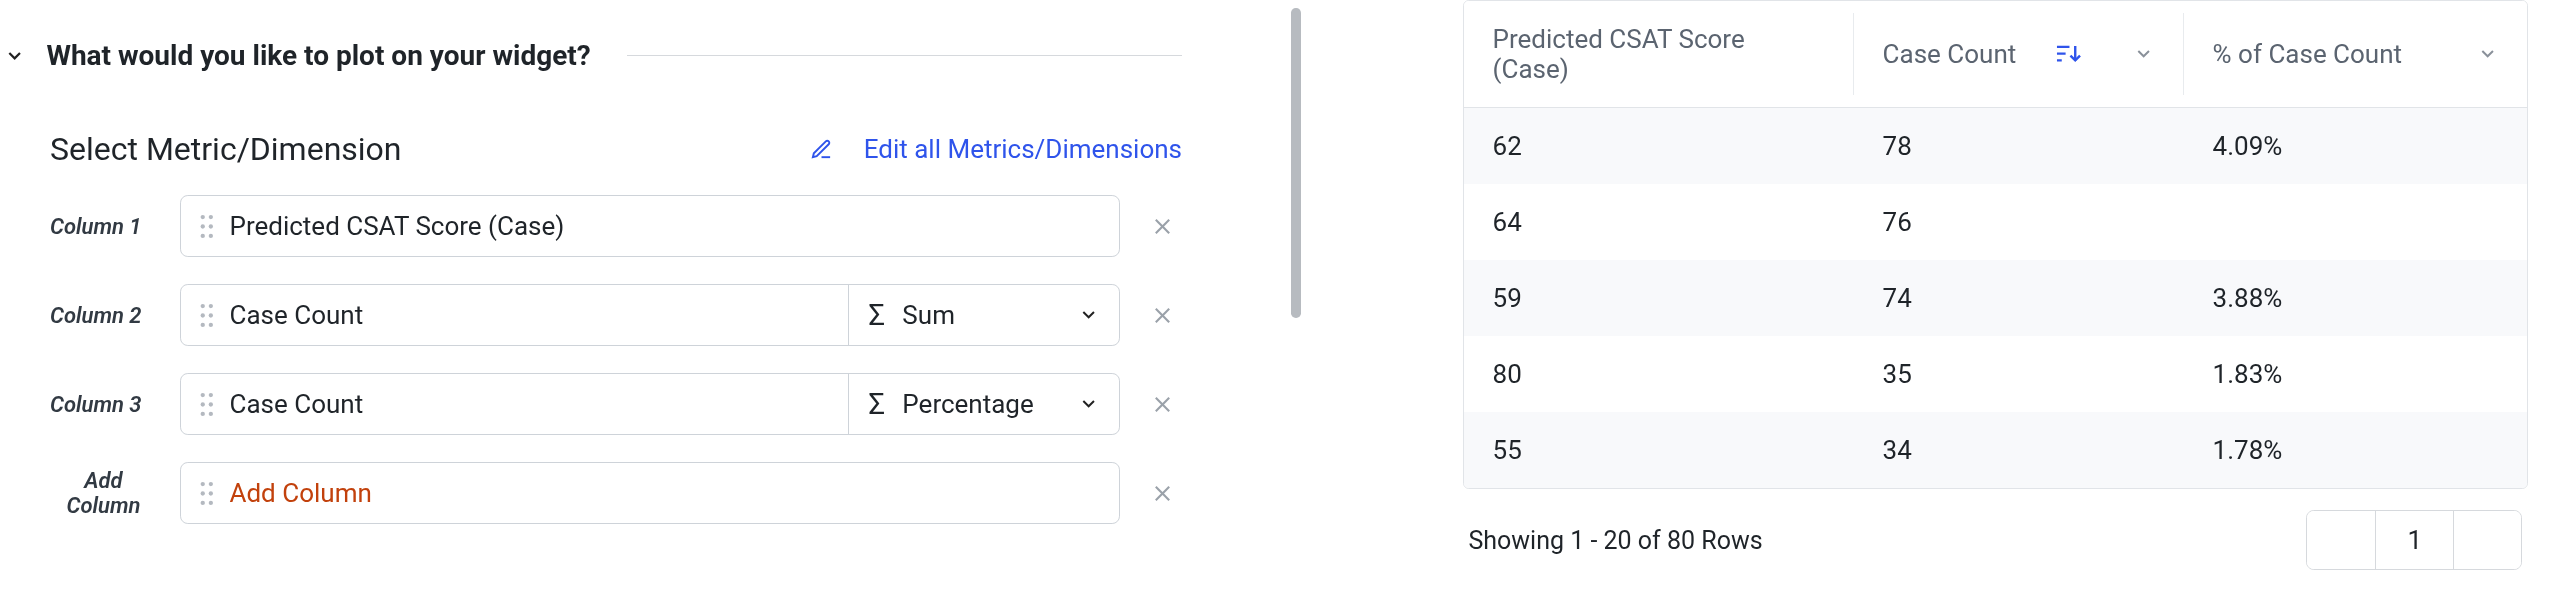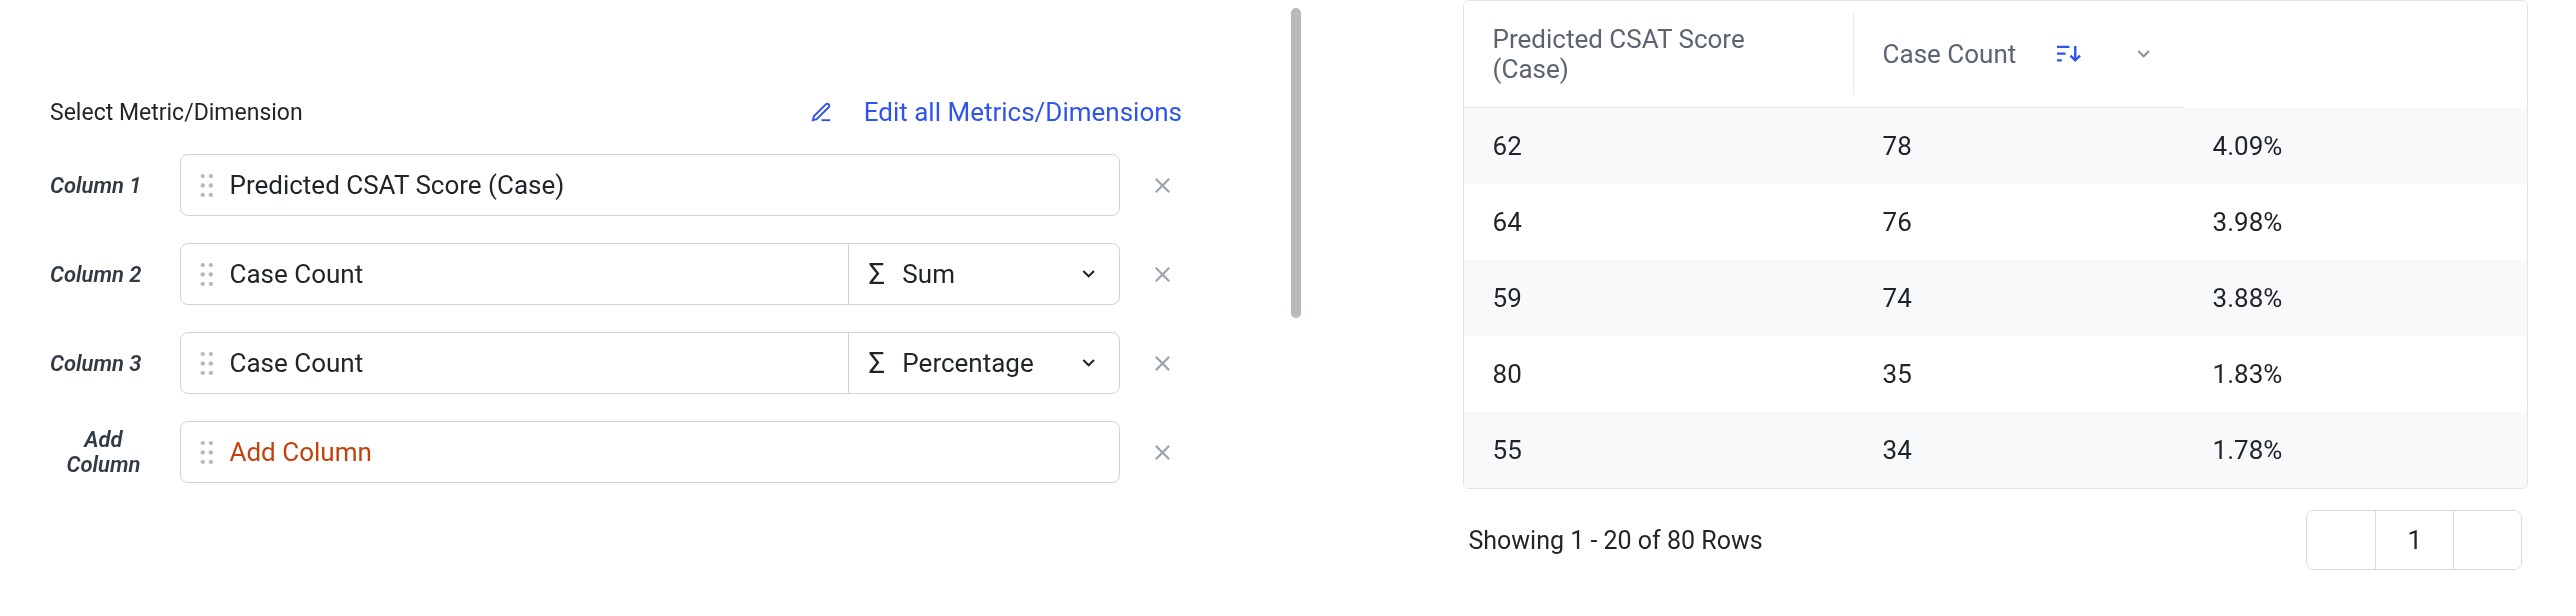--- a/index.html
+++ b/index.html
@@ -8,21 +8,21 @@
   .left-panel { width: 1289px; padding: 39px 0 39px 0; position: relative; }
   .sep { width: 13.6px; background: #ffffff; position: relative; }
   .scrollthumb { position: absolute; top: 7.8px; left: 1.9px; width: 9.7px; height: 310px; background: #b7bbc0; border-radius: 4.8px; }
   .right-panel { flex: 1; padding: 0 48px 0 160px; }
   
   .section-header { display: flex; align-items: center; gap: 17.4px; padding: 0 0 0 0; }
   .chev { width: 29px; height: 29px; display: flex; align-items: center; justify-content: center; color: #1f2429; }
   .section-title { font-weight: 700; font-size: 28px; color: #1f2429; }
   .section-line { flex: 1; height: 1.9px; background: #d6d9dd; margin-left: 19.4px; margin-right: 107px; }
   .subrow { display: flex; align-items: center; justify-content: space-between; padding-right: 107px; margin-top: 58px; margin-left: 50px; margin-bottom: 27px; }
-  .sub-label { font-size: 23px; color: #1f2429; }
+  .sub-label { font-size: 32px; color: #1f2429; }
   .edit-link { color: #2f54eb; font-size: 26px; display: flex; align-items: center; gap: 31px; cursor: pointer; }
   .edit-link svg { width: 23px; height: 23px; }
   .field-row { display: flex; align-items: center; gap: 23px; margin-left: 50px; margin-right: 107px; margin-bottom: 27px; margin-top: 24px; }
   .col-label { width: 107px; font-size: 22px; font-style: italic; color: #323a43; font-weight: 600; }
   .col-label.two-line { line-height: 1.15; text-align: center; }
   .field-box { flex: 1; height: 62px; border: 1px solid #ced3d9; border-radius: 7.8px; display: flex; align-items: center; background: #fff; overflow: hidden; }
   .combo-left { flex: 1; display: flex; align-items: center; padding: 0 19.4px; gap: 15.5px; }
   .combo-right { width: 271px; border-left: 1px solid #ced3d9; display: flex; align-items: center; padding: 0 19.4px; gap: 11.6px; height: 100%; }
   .drag-handle { color: #b4b9c0; display: flex; align-items: center; }
   .field-text { font-size: 26px; color: #1f2429; }
@@ -53,20 +53,29 @@
   .pg-num { width: 78px; font-size: 26px; color: #1f2429; }
   svg { display: block; }
 </style>
 </head>
 <body>
 
 <div class="app">
 
   <div class="left-panel">
 
+    <div class="section-header">
+      <span class="chev">
+        <svg width="21.3" height="21.3" viewBox="0 0 24 24" fill="none" stroke="#222" stroke-width="2.5">
+            <polyline points="6 9 12 15 18 9"></polyline>
+          </svg>
+      </span>
+      <span class="section-title">What would you like to plot on your widget?</span>
+      <div class="section-line"></div>
+    </div>
 
     <div class="subrow">
       <span class="sub-label">Select Metric/Dimension</span>
       <span class="edit-link">
         <span>
           <svg viewBox="0 0 24 24" width="23" height="23" fill="none" stroke="#2f54eb" stroke-width="2">
               <path d="M12 20h9"></path>
               <path d="M16.5 3.5a2.121 2.121 0 1 1 3 3L7 19l-4 1 1-4 12.5-12.5z"></path>
             </svg>
         </span>
@@ -218,33 +227,40 @@
                 <line x1="20" y1="3" x2="20" y2="18" stroke="#2f54eb" stroke-width="2.5"></line>
                 <polyline points="15,13 20,18 25,13" stroke="#2f54eb" stroke-width="2.5" fill="none"></polyline>
               </svg>
             </span>
             <span class="chev-down">
               <svg width="21.3" height="21.3" viewBox="0 0 24 24" fill="none" stroke="#8a919a" stroke-width="2.2">
                   <polyline points="6 9 12 15 18 9"></polyline>
                 </svg>
             </span>
           </div>
+          <div class="th col3">
+            <span>% of Case Count</span>
+            <span class="chev-down">
+              <svg width="21.3" height="21.3" viewBox="0 0 24 24" fill="none" stroke="#8a919a" stroke-width="2.2">
+                  <polyline points="6 9 12 15 18 9"></polyline>
+                </svg>
+            </span>
+          </div>
         </div>
       </div>
       <div class="tbody" id="tbody">
 
       <div class="tr">
             <div class="td col1">62</div>
             <div class="td col2">78</div>
             <div class="td col3">4.09%</div>
           </div>
           <div class="tr">
             <div class="td col1">64</div>
             <div class="td col2">76</div>
-            <div class="td col3">3.98%</div>
           </div>
           <div class="tr">
             <div class="td col1">59</div>
             <div class="td col2">74</div>
             <div class="td col3">3.88%</div>
           </div>
           <div class="tr">
             <div class="td col1">80</div>
             <div class="td col2">35</div>
             <div class="td col3">1.83%</div>

